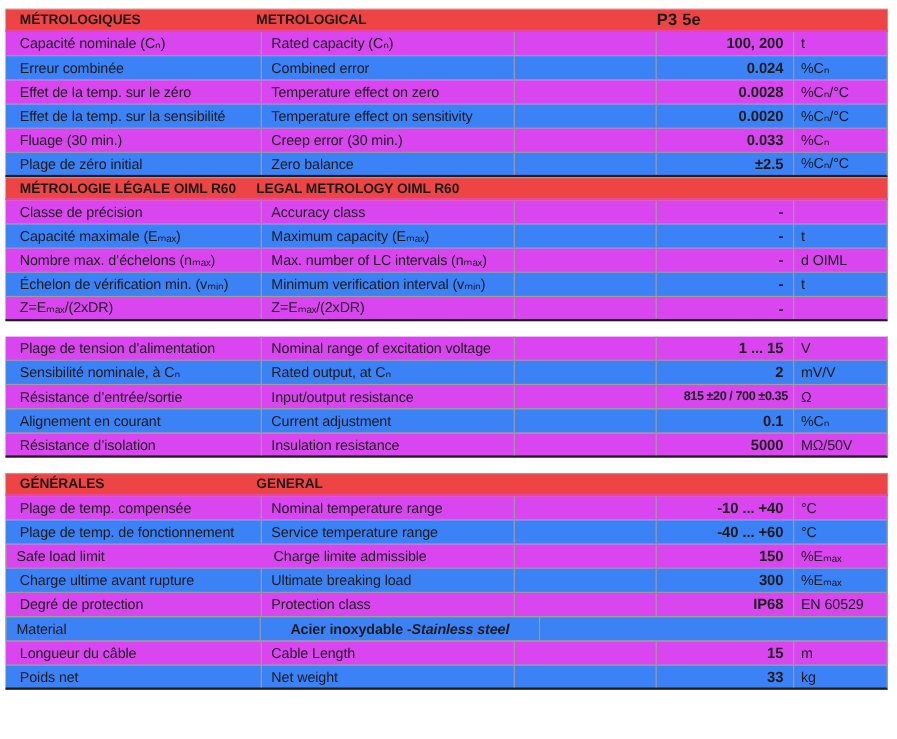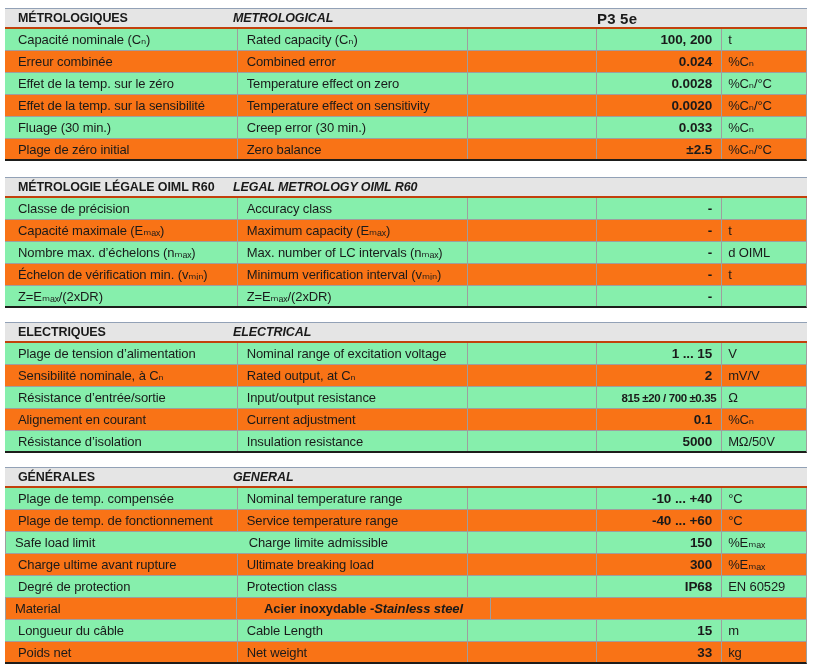--- a/index.html
+++ b/index.html
@@ -6,50 +6,50 @@
   html, body { background: #ffffff; }
   body {
     width: 815px; height: 672px;
     font-family: "Liberation Sans", "DejaVu Sans", sans-serif;
     color: #1a1a1a;
     overflow: hidden;
   }
   .sheet { width: 815px; height: 672px; position: relative; }
   .section { margin-left: 5px; width: 802px; }
   .sec-m1 { margin-top: 8px; }
-  .sec-m2 { margin-top: 16px; }
+  .sec-m2 { margin-top: 0; }
   .sec-m3 { margin-top: 14px; }
 
   .sec-header {
     height: 21px;
-    background: #e5e5e5;
+    background: #ef4444;
     border-top: 1px solid #92a1b6;
-    border-bottom: 2px solid #c2410c;
+    border-bottom: 2px solid #ec4899;
     display: flex; align-items: center;
     position: relative;
     font-size: 12.5px; font-weight: bold;
     letter-spacing: -0.1px;
   }
   .h-fr { width: 219px; padding-left: 13px; }
-  .h-en { font-style: italic; padding-left: 9px; }
+  .h-en { padding-left: 9px; }
   .h-model {
     position: absolute; left: 592px; width: 135px;
     text-align: left; font-size: 15px; font-weight: bold;
     letter-spacing: 0.2px;
   }
 
   .row {
     height: 22px;
     display: flex; align-items: stretch;
     border-bottom: 1px solid #9e9e9e;
     border-right: 1px solid #9e9e9e;
     font-size: 13px; letter-spacing: -0.1px;
-    background: #86efac;
-  }
-  .row.alt { background: #f97316; }
+    background: #d946ef;
+  }
+  .row.alt { background: #3b82f6; }
   .row.last { border-bottom: 2px solid #1d1d1b; }
 
   .c { display: flex; align-items: center; height: 100%; white-space: nowrap; overflow: hidden; }
   .c.fr   { width: 232px; padding-left: 13px; }
   .c.en   { width: 231px; padding-left: 9px; border-left: 1px solid #9e9e9e; }
   .c.mid  { width: 129px; border-left: 1px solid #9e9e9e; }
   .c.val  { width: 125px; border-left: 1px solid #9e9e9e; justify-content: flex-end;
             padding-right: 9px; font-weight: bold; font-size: 13.5px; padding-left: 34px; }
   .c.unit { width: 85px;  border-left: 1px solid #9e9e9e; padding-left: 6px; }
   .c.val.squeeze { font-size: 11.5px; letter-spacing: -0.4px; padding-right: 5px; }
@@ -150,24 +150,20 @@
     <div class="row last">
       <div class="c fr">Z=Eₘₐₓ/(2xDR)</div>
       <div class="c en">Z=Eₘₐₓ/(2xDR)</div>
       <div class="c mid"></div>
       <div class="c val">-</div>
       <div class="c unit"></div>
     </div>
   </div>
 
   <div class="section sec-m3">
-    <div class="sec-header">
-      <span class="h-fr">ELECTRIQUES</span>
-      <span class="h-en">ELECTRICAL</span>
-    </div>
     <div class="row">
       <div class="c fr">Plage de tension d’alimentation</div>
       <div class="c en">Nominal range of excitation voltage</div>
       <div class="c mid"></div>
       <div class="c val">1 ... 15</div>
       <div class="c unit">V</div>
     </div>
     <div class="row alt">
       <div class="c fr">Sensibilité nominale, à Cₙ</div>
       <div class="c en">Rated output, at Cₙ</div>

